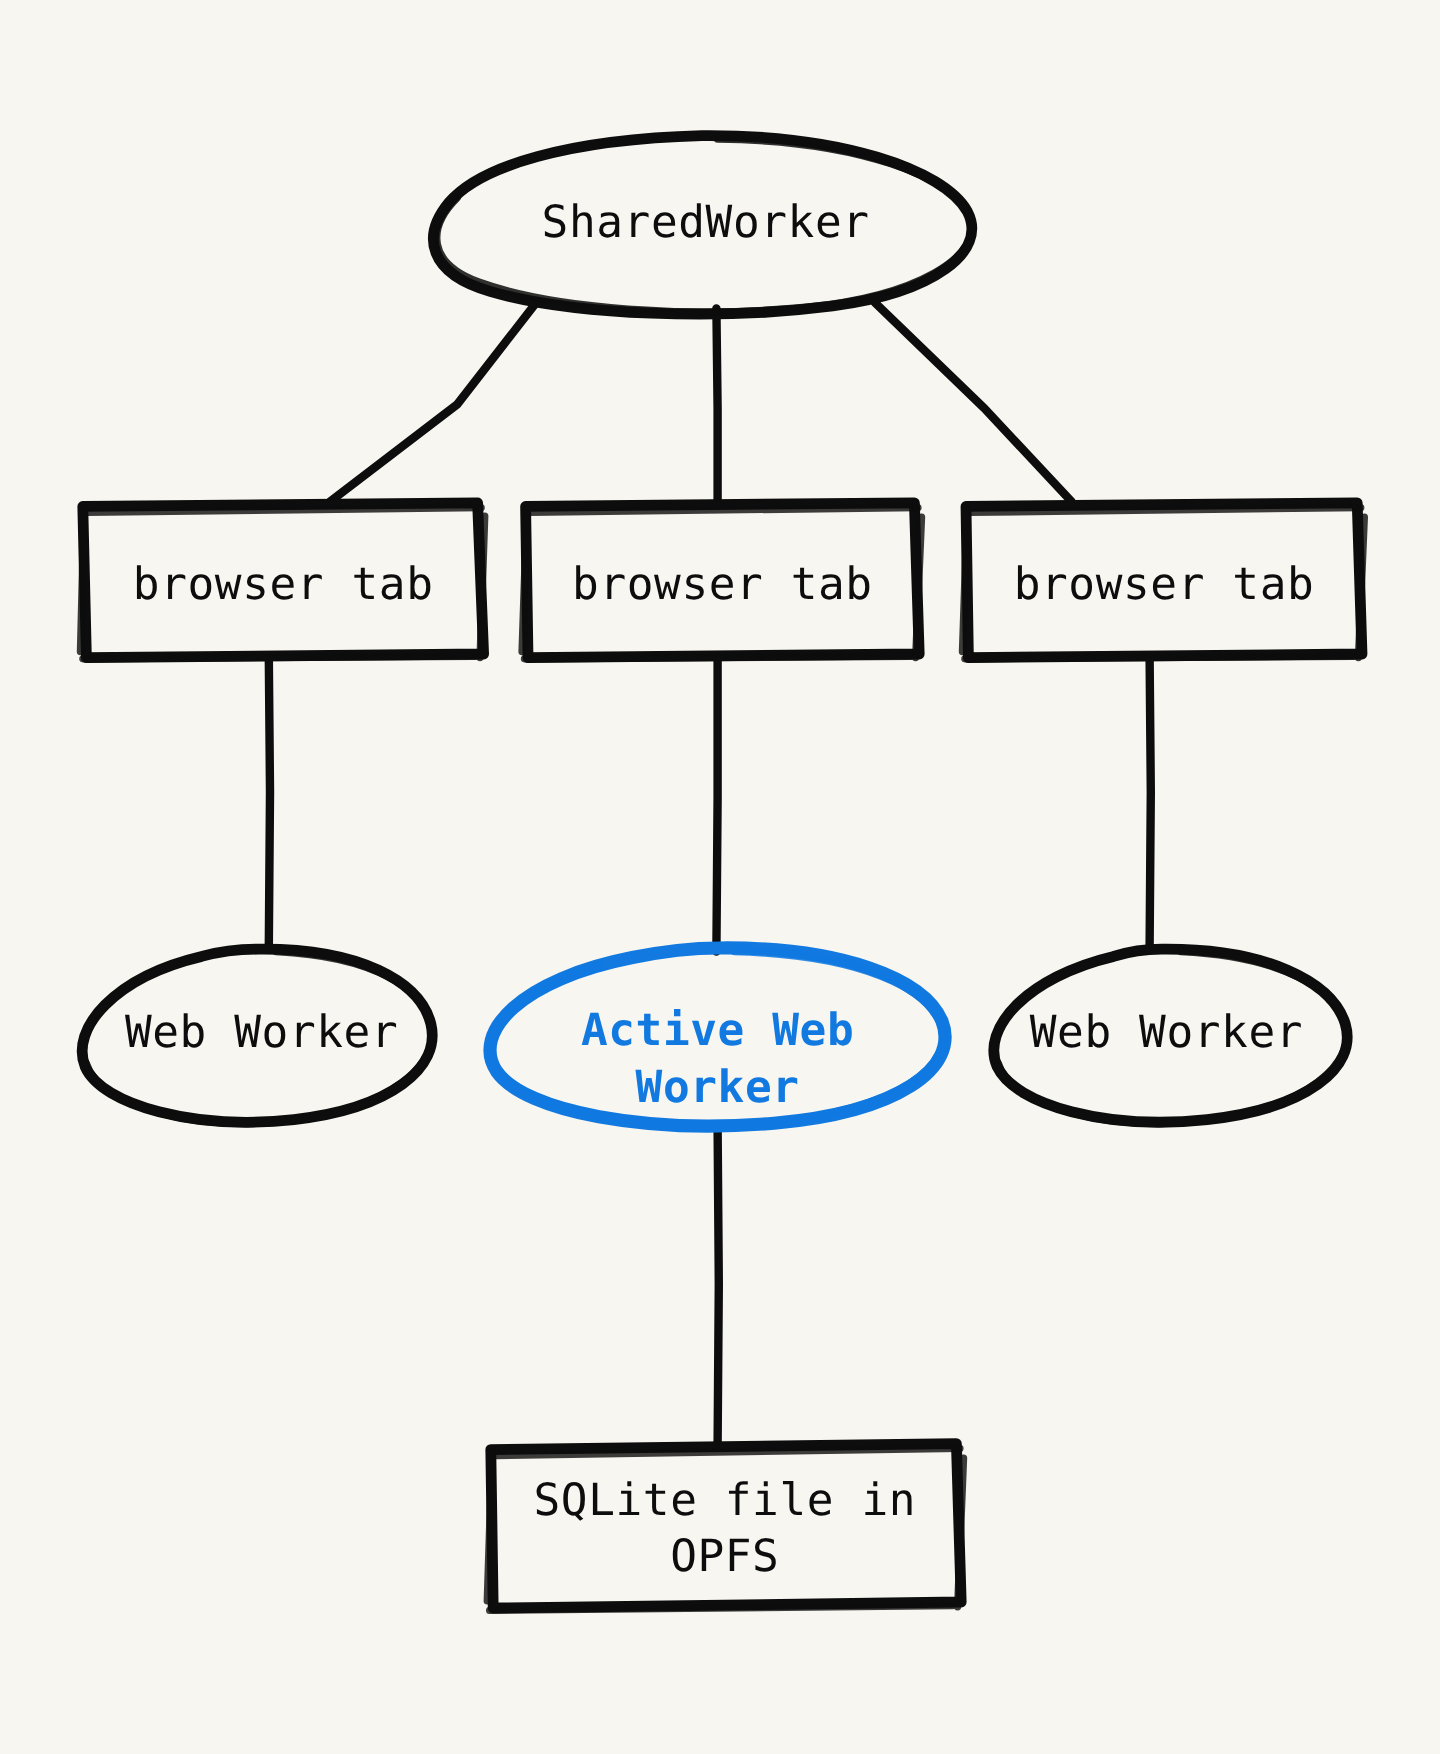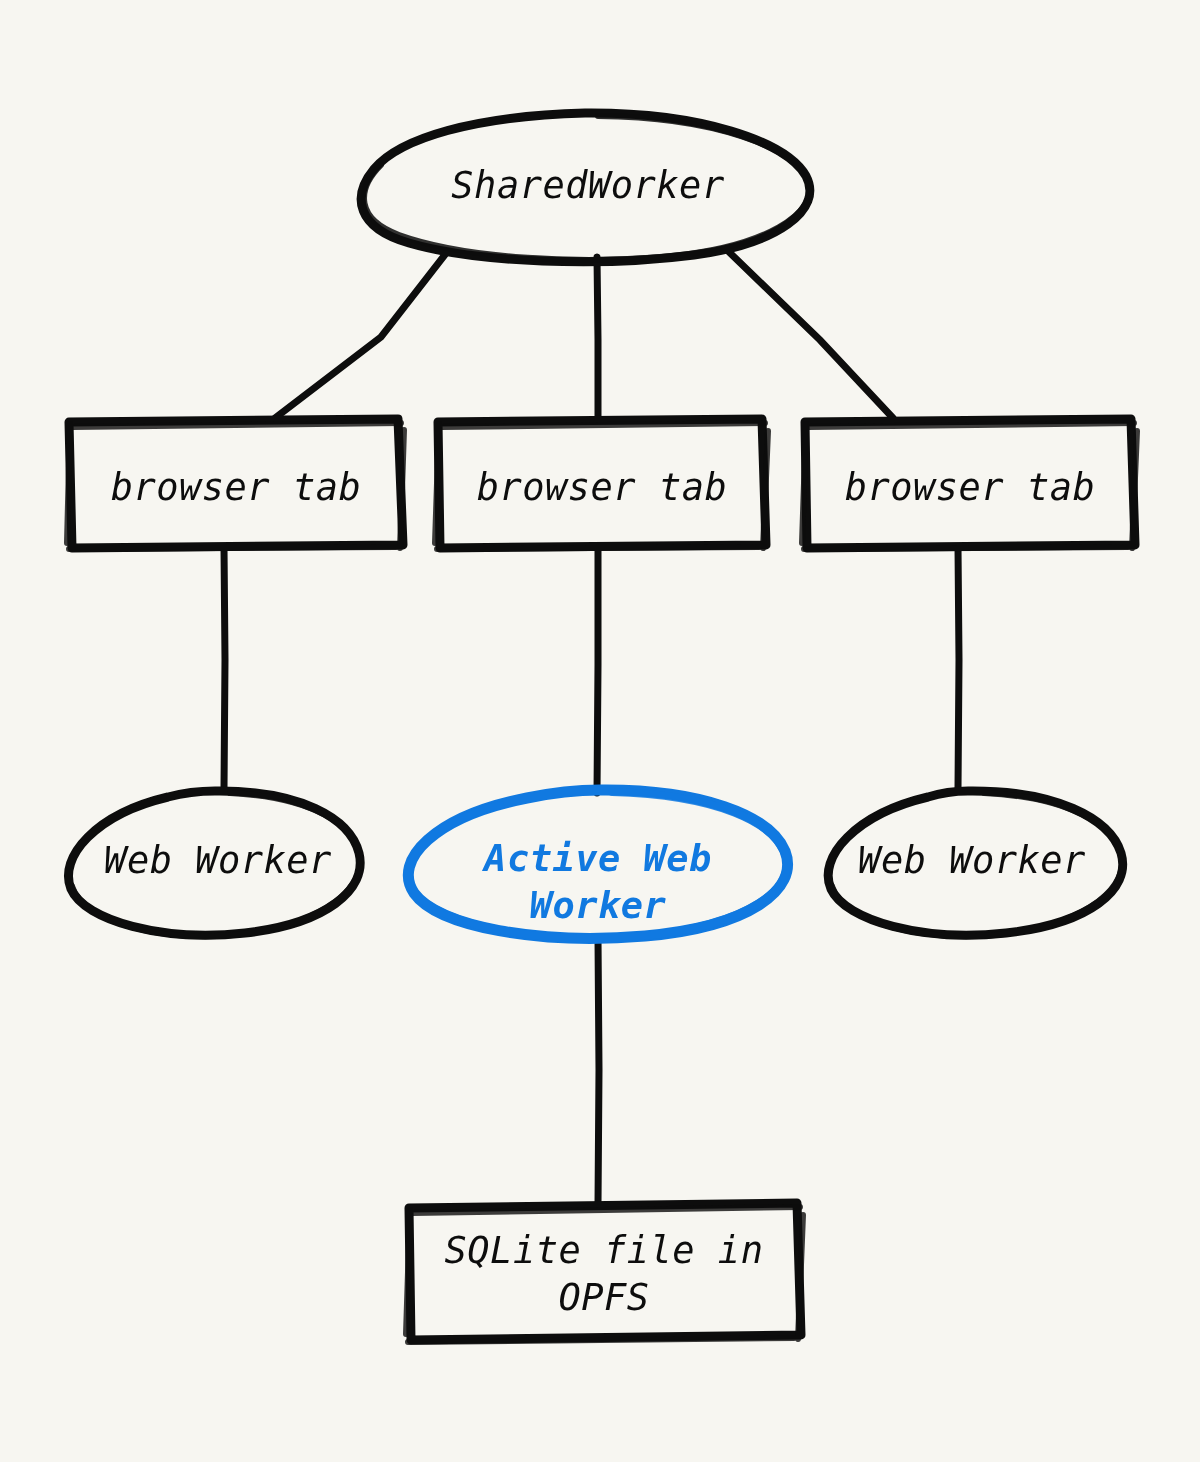--- a/index.html
+++ b/index.html
@@ -13,21 +13,20 @@
     height: 1462px;
     position: relative;
     overflow: hidden;
     font-family: "DejaVu Sans Mono", "Liberation Mono", monospace;
   }
   #diagram-root {
     position: absolute;
     inset: 0;
     width: 1200px;
     height: 1266px;
-    font-style: italic;
   }
   svg.diagram-canvas {
     position: absolute;
     top: 0;
     left: 0;
     width: 1200px;
     height: 1462px;
     display: block;
   }
   .node-shape {

